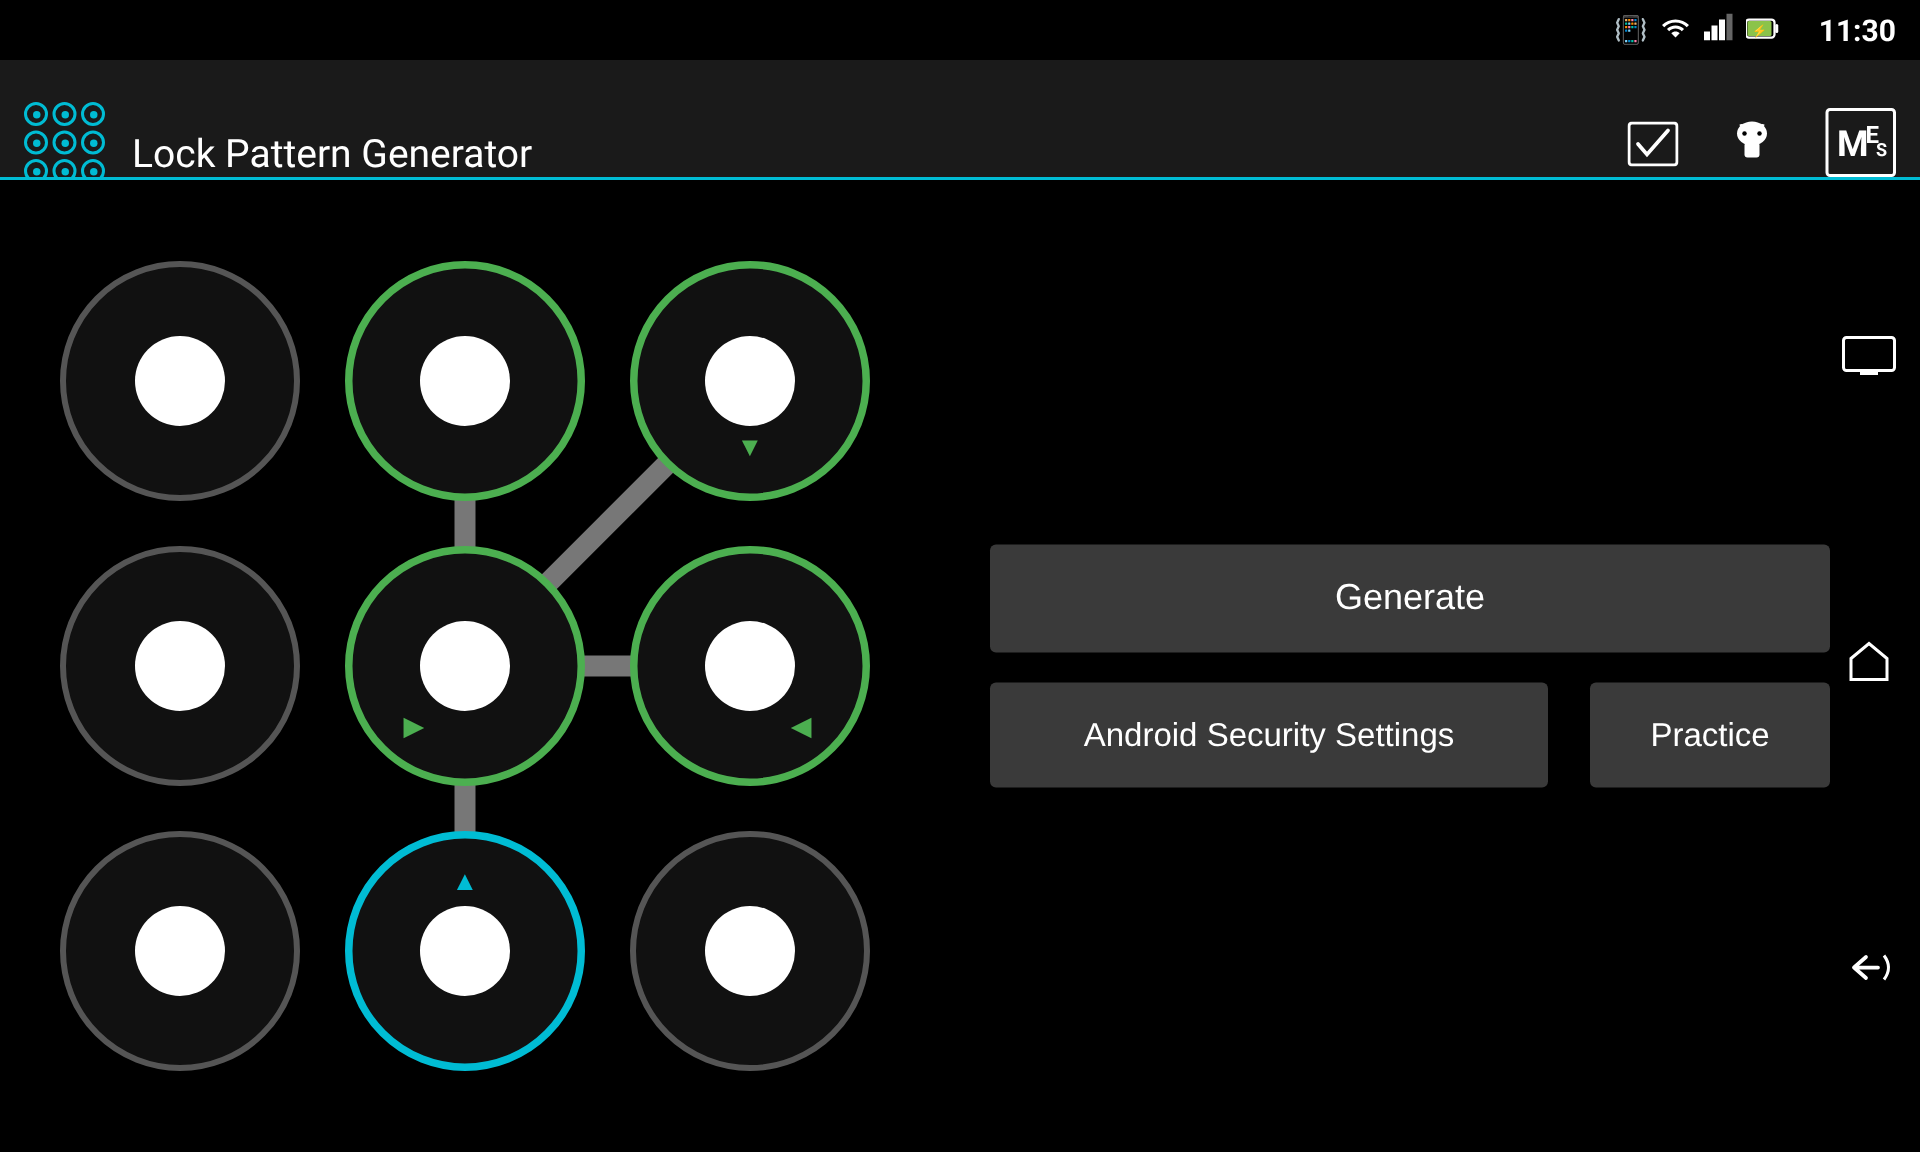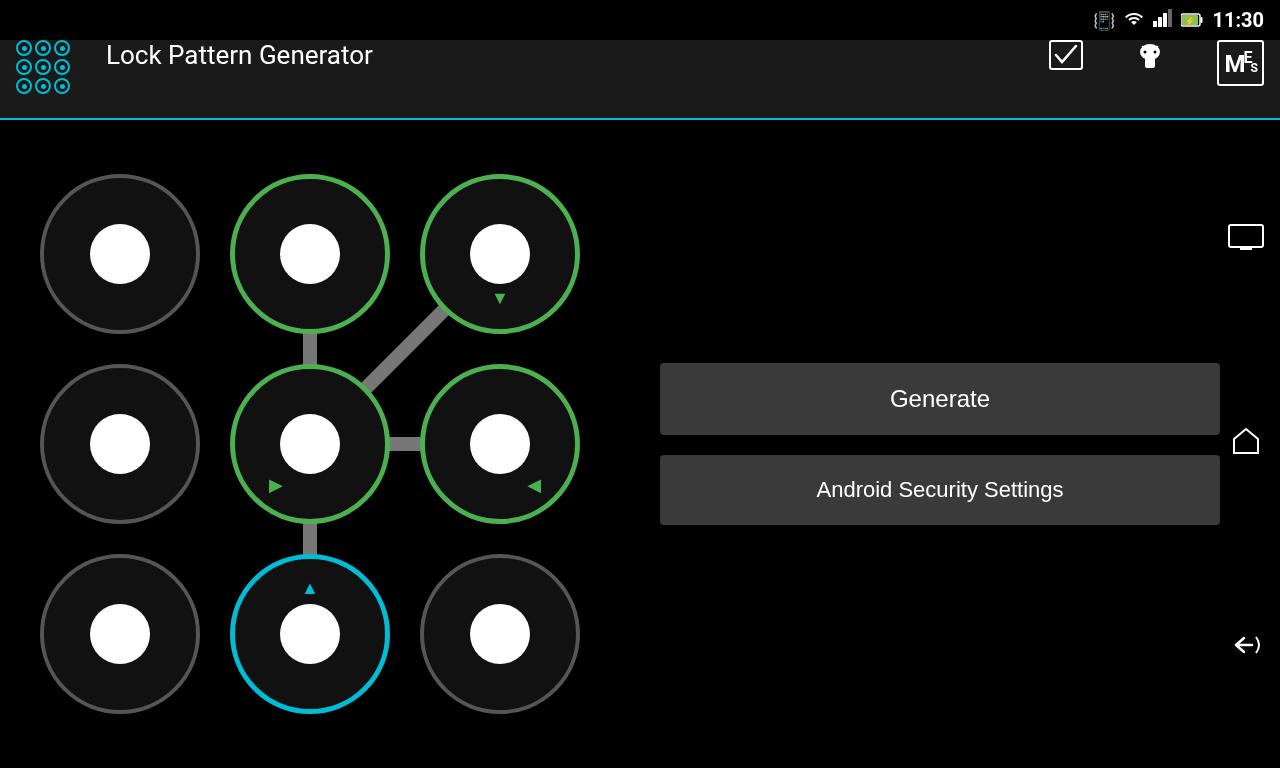--- a/index.html
+++ b/index.html
@@ -24,33 +24,32 @@
       gap: 8px;
     }
     .status-icon {
       color: #fff;
       font-size: 18px;
     }
     #status-time {
       color: #fff;
       font-size: 20px;
       font-weight: bold;
-      margin-left: 1px;
+      margin-left: 18px;
     }
 
     
     #app-bar {
       width: 100%;
       height: 80px;
       background: #1a1a1a;
       display: flex;
-      align-items: flex-start;
+      align-items: flex-end;
       padding: 0 16px;
       border-bottom: 2px solid #00bcd4;
-      gap: 18px;
     }
     #app-icon {
       width: 60px;
       height: 50px;
       margin-right: 12px;
       display: grid;
       grid-template-columns: repeat(3, 16px);
       grid-template-rows: repeat(3, 16px);
       gap: 3px;
     }
@@ -343,20 +342,21 @@
       <div class="pattern-node" style="border-color:#555;">
         <div class="node-inner"></div>
       </div>
     </div>
   </div>
 
   <div id="buttons-area">
     <button class="main-btn" id="generate-btn">Generate</button>
     <div id="bottom-btns">
       <button class="main-btn" id="android-security-btn">Android Security Settings</button>
+      <button class="main-btn" id="practice-btn">Practice</button>
     </div>
   </div>
 
   <div id="nav-bar">
     <span class="nav-icon">
       <svg width="36" height="26" viewBox="0 0 36 26" fill="none">
         <rect x="1" y="1" width="34" height="22" rx="2" stroke="white" stroke-width="2"></rect>
         <rect x="12" y="23" width="12" height="3" fill="white"></rect>
       </svg>
     </span>

